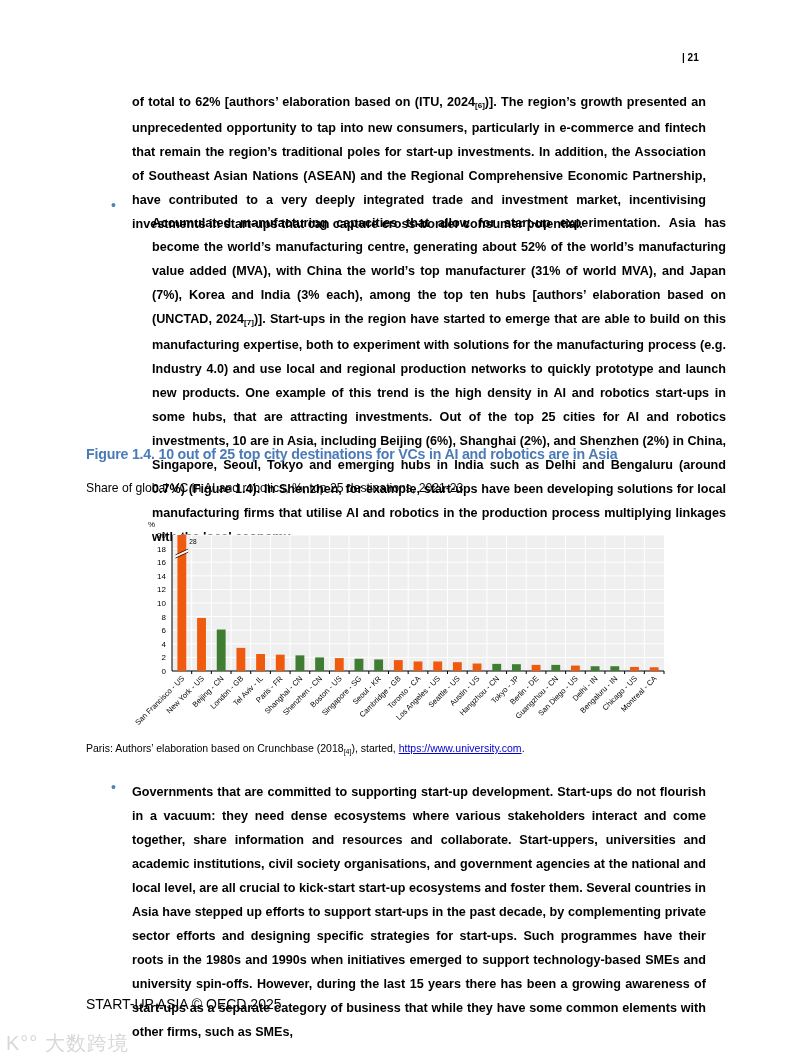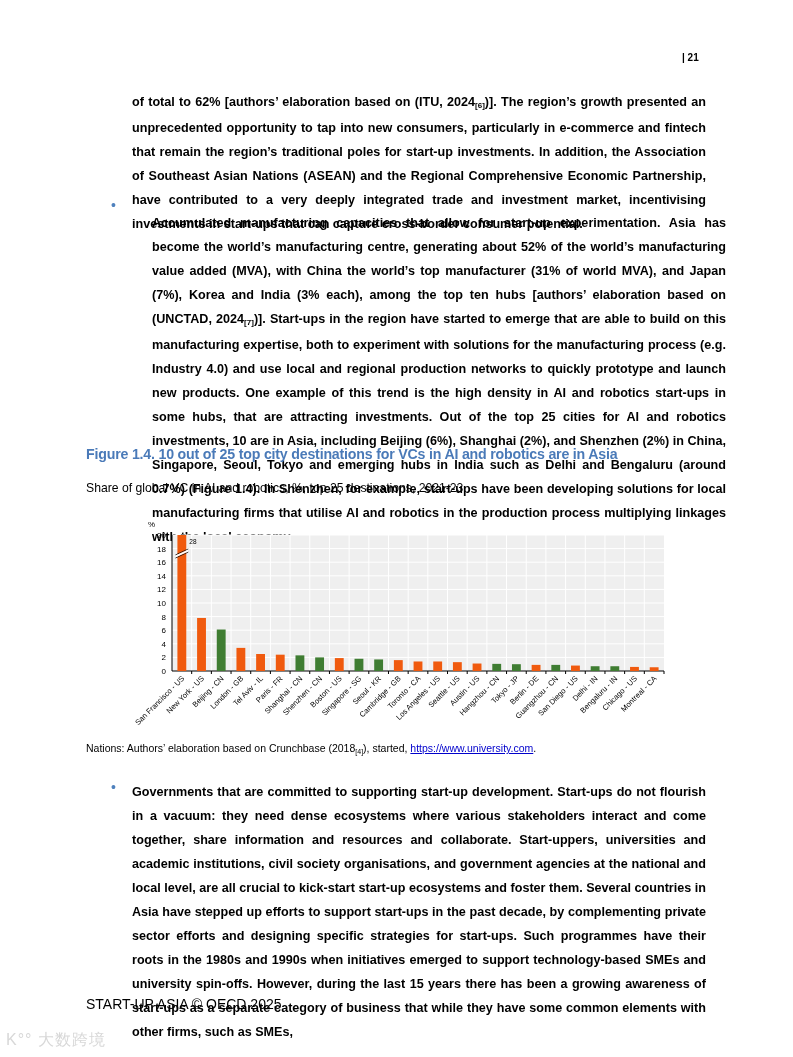--- a/index.html
+++ b/index.html
@@ -7,21 +7,21 @@
     .page-num { position: absolute; top: 52px; left: 682px; font-weight: bold; font-size: 10px; }
     .para { position: absolute; left: 132px; width: 574px; font-size: 12.6px; line-height: 24px; text-align: justify; font-weight: bold; }
     .para sub { font-size: 8px; vertical-align: baseline; position: relative; top: 2px; }
     .bullet { position: absolute; left: 111px; color: #4f81bd; font-size: 14px; }
     .fig-title { position: absolute; left: 86px; top: 446px; font-size: 14.2px; font-weight: bold; color: #4a7ab8; letter-spacing: -0.2px; text-align: right; }
     .fig-sub { position: absolute; left: 86px; top: 481px; font-size: 12.2px; text-align: right; }
     .source { position: absolute; left: 86px; top: 742px; font-size: 10.5px; }
     .source a { color: #0000cc; text-decoration: underline; }
     .source sub { font-size: 7px; vertical-align: baseline; position: relative; top: 2px; }
     .footer { position: absolute; left: 86px; top: 996px; font-size: 14px; }
-    .watermark { position: absolute; left: 6px; top: 1030px; font-size: 16px; color: #d8d8d8; letter-spacing: 1px; }
+    .watermark { position: absolute; left: 6px; top: 1030px; font-size: 20px; color: #d8d8d8; letter-spacing: 1px; }
     #chart { position: absolute; left: 125px; top: 512px; }
   </style>
 </head>
 <body>
 
 <div class="page-num">| 21</div>
 
 <div class="para" style="top:90px;">
   <span>of total to 62% [authors’ elaboration based on (ITU, 2024</span><sub>[6]</sub><span>)]. The region’s growth presented an unprecedented opportunity to tap into new consumers, particularly in e-commerce and fintech that remain the region’s traditional poles for start-up investments. In addition, the Association of Southeast Asian Nations (ASEAN) and the Regional Comprehensive Economic Partnership, have contributed to a very deeply integrated trade and investment market, incentivising investments in start-ups that can capture cross-border consumer potential.</span>
 </div>
@@ -159,20 +159,20 @@
     <text x="492.8" y="167" text-anchor="end" font-size="7.6" font-family="Liberation Sans, sans-serif" transform="rotate(-45 492.8 167)">Bengaluru - IN</text>
     <rect x="505.052" y="154.92" width="8.856" height="4.0800000000000125" fill="#f05a0e"></rect>
     <line x1="519.3199999999999" x2="519.3199999999999" y1="159" y2="162" stroke="#000" stroke-width="1"></line>
     <text x="512.48" y="167" text-anchor="end" font-size="7.6" font-family="Liberation Sans, sans-serif" transform="rotate(-45 512.48 167)">Chicago - US</text>
     <rect x="524.732" y="155.26" width="8.856" height="3.740000000000009" fill="#f05a0e"></rect>
     <line x1="539" x2="539" y1="159" y2="162" stroke="#000" stroke-width="1"></line>
     <text x="532.16" y="167" text-anchor="end" font-size="7.6" font-family="Liberation Sans, sans-serif" transform="rotate(-45 532.16 167)">Montreal - CA</text>
   </svg>
 
 <div class="source">
-  <span>Nations: </span><span>Authors’ elaboration based on Crunchbase (2018</span><sub>[4]</sub><span>), started, </span><a href="#">https://www.university.com</a><span>.</span>
+  <span>Paris: </span><span>Authors’ elaboration based on Crunchbase (2018</span><sub>[4]</sub><span>), started, </span><a href="#">https://www.university.com</a><span>.</span>
 </div>
 
 <div class="bullet" style="top:779px;">•</div>
 <div class="para" style="top:780px;">Governments that are committed to supporting start-up development. Start-ups do not flourish in a vacuum: they need dense ecosystems where various stakeholders interact and come together, share information and resources and collaborate. Start-uppers, universities and academic institutions, civil society organisations, and government agencies at the national and local level, are all crucial to kick-start start-up ecosystems and foster them. Several countries in Asia have stepped up efforts to support start-ups in the past decade, by complementing private sector efforts and designing specific strategies for start-ups. Such programmes have their roots in the 1980s and 1990s when initiatives emerged to support technology-based SMEs and university spin-offs. However, during the last 15 years there has been a growing awareness of start-ups as a separate category of business that while they have some common elements with other firms, such as SMEs,</div>
 
 <div class="footer">START-UP ASIA © OECD 2025</div>
 <div class="watermark">K°° 大数跨境</div>
 
 </body></html>

